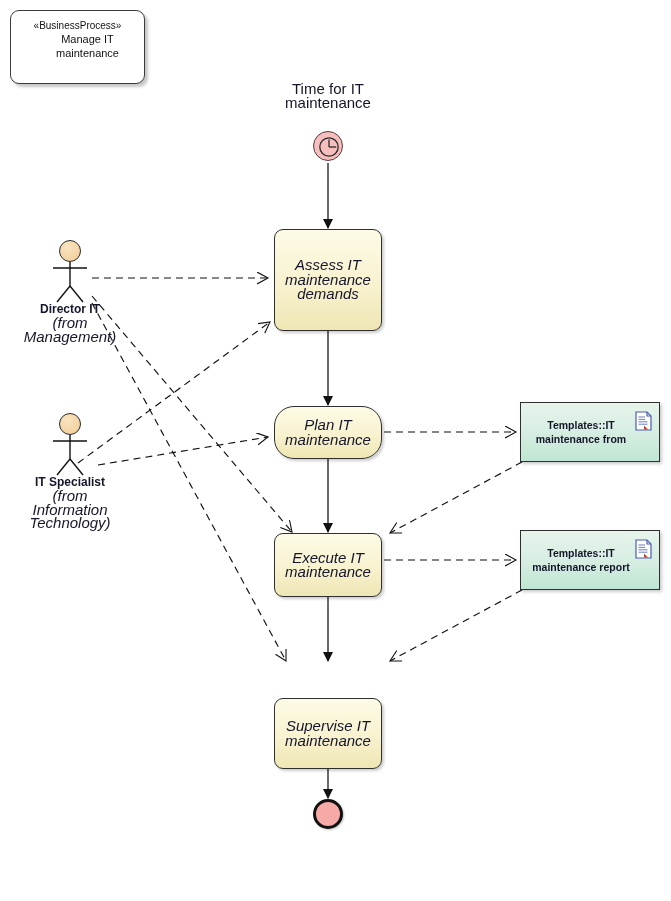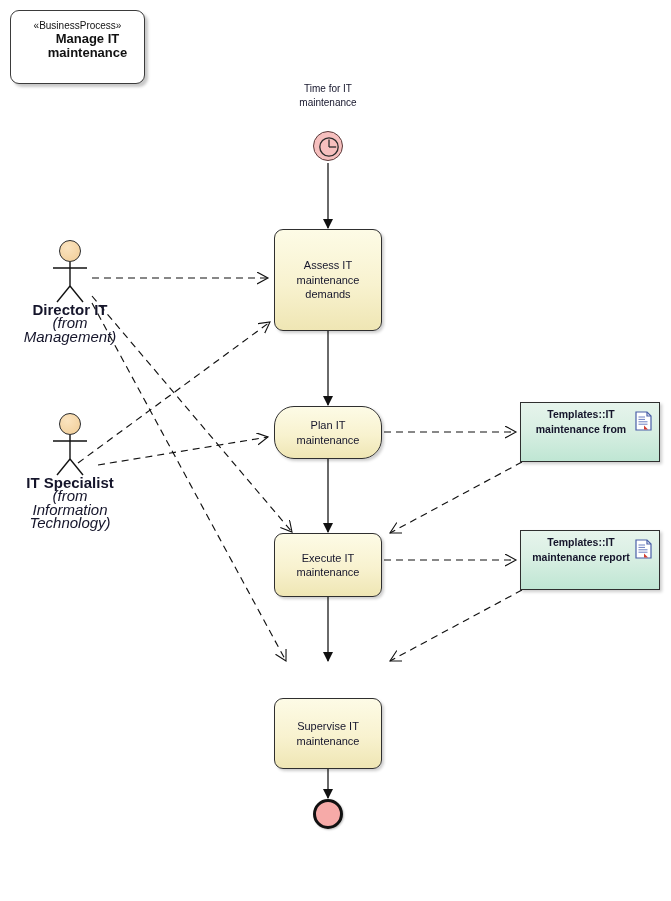--- a/index.html
+++ b/index.html
@@ -18,71 +18,72 @@
   .title-box{
     position:absolute;left:10px;top:10px;width:135px;height:74px;
     border:1px solid #3b3b3b;border-radius:9px;
     background:#ffffff;
     box-shadow:3px 3px 3px rgba(0,0,0,.22);
     box-sizing:border-box;
     padding:8px 6px 0 6px;
     text-align:center;
   }
   .title-box .stereo{font-size:10px;line-height:13px;color:#111;}
-  .title-box .nm{font-size:13px;font-weight:bold;line-height:14px;color:#111;margin-left:20px;}
+  .title-box .nm{font-size:11px;font-weight:normal;line-height:14px;color:#111;margin-left:20px;}
 
   
   .action{
     position:absolute;box-sizing:border-box;
     border:1px solid #2f2f2f;border-radius:9px;
     background:linear-gradient(180deg,#fdfbe6 0%,#f8f2cf 55%,#efe6b4 100%);
     box-shadow:2px 2px 3px rgba(0,0,0,.20);
     display:flex;align-items:center;justify-content:center;
-    text-align:center;font-size:11px;line-height:14.5px;color:#15152b;
+    text-align:center;font-size:15px;line-height:14.5px;color:#15152b;
     padding:13px 8px;
+    font-style:italic;
   }
 
   
   .objnode{
     position:absolute;box-sizing:border-box;
     border:1px solid #2f2f2f;
     background:linear-gradient(180deg,#e6f4ec 0%,#d9efe3 45%,#bfe6d3 100%);
     box-shadow:2px 2px 3px rgba(0,0,0,.20);
-    display:flex;align-items:flex-start;justify-content:center;
+    display:flex;align-items:center;justify-content:center;
     text-align:center;font-size:10.5px;font-weight:bold;line-height:14.5px;color:#15152b;
     padding:4px 26px 4px 8px;
   }
   .doc-icon{position:absolute;right:7px;top:8px;width:17px;height:20px;}
 
   
   .timer-node{
     position:absolute;width:30px;height:30px;border-radius:50%;
     background:#f6bfbe;border:1.6px solid #5a3a3a;box-sizing:border-box;
   }
   .timer-node svg{position:absolute;left:4px;top:4px;}
 
   
   .final-node{
     position:absolute;width:30px;height:30px;border-radius:50%;
     background:#f6aaa8;border:3px solid #111;box-sizing:border-box;
     box-shadow:1px 1px 2px rgba(0,0,0,.25);
   }
 
   
-  .lbl{position:absolute;font-size:10px;line-height:13.5px;color:#15152b;text-align:center;}
+  .lbl{position:absolute;font-size:15px;line-height:13.5px;color:#15152b;text-align:center;}
 
   
   .actor{position:absolute;width:110px;text-align:center;}
   .actor .head{
     width:22px;height:22px;border-radius:50%;margin:0 auto;
     background:radial-gradient(circle at 38% 32%,#fbe4c0 0%,#f3d3a2 70%,#e6c189 100%);
     border:1.4px solid #2b2b2b;box-sizing:border-box;
   }
   .actor .body{position:relative;height:40px;}
-  .actor .nm{font-size:15px;font-weight:bold;line-height:13px;color:#15152b;margin-top:1px;}
+  .actor .nm{font-size:12px;font-weight:bold;line-height:13px;color:#15152b;margin-top:1px;}
   .actor .from{font-size:15px;font-style:italic;line-height:13.5px;color:#15152b;}
 </style>
 </head>
 <body>
 
 <div class="canvas">
 
   <svg class="wires" viewBox="0 0 671 901">
     <defs>
       <marker id="solidArrow" markerWidth="12" markerHeight="12" refX="9" refY="5" orient="auto" markerUnits="userSpaceOnUse">

